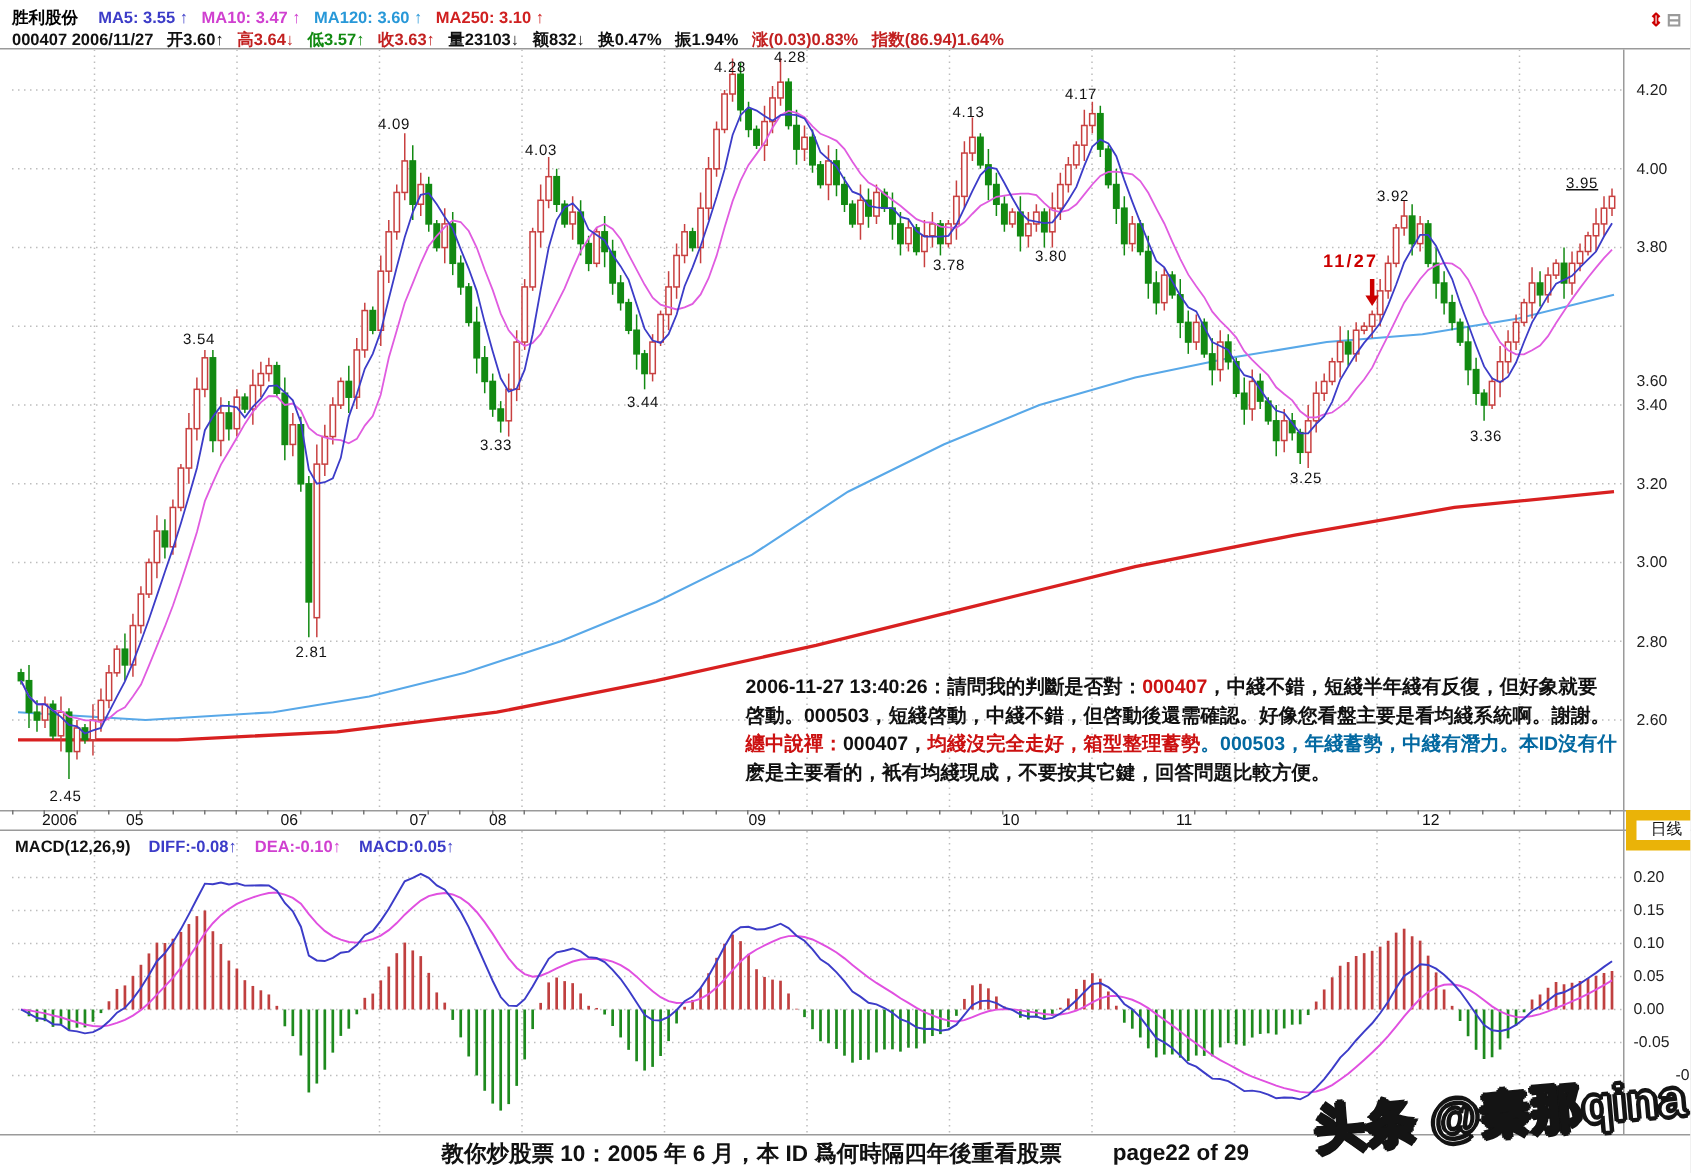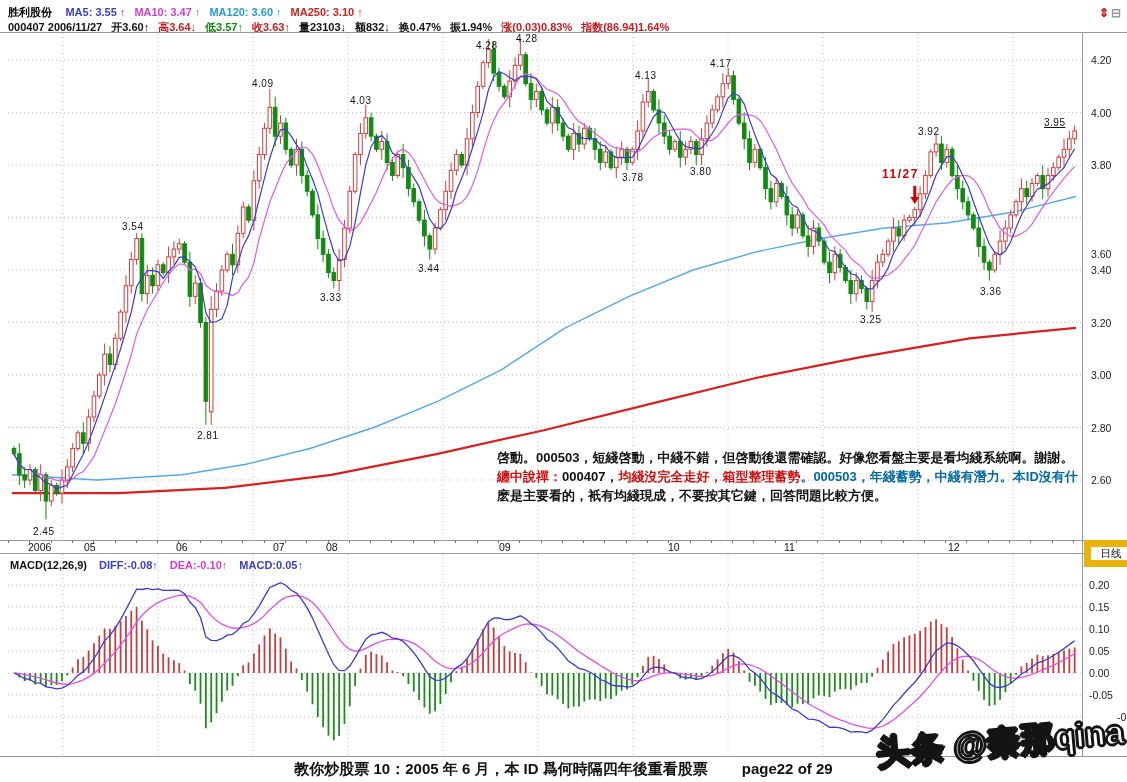--- a/index.html
+++ b/index.html
@@ -501,31 +501,32 @@
       <div class="pricelab" style="left: 710px; top: 58px;">4.17</div>
       <div class="pricelab" style="left: 860px; top: 314px;">3.25</div>
       <div class="pricelab" style="left: 918px; top: 126px;">3.92</div>
       <div class="pricelab" style="left: 980px; top: 286px;">3.36</div>
       <div class="pricelab" style="left: 1044px; top: 117px; text-decoration: underline;">3.95</div>
     </div>
 
   <div id="markerText" style="color: rgb(204, 0, 0); left: 882px; top: 167px;">11/27</div>
 
   <div id="annot">
+      <div><span style="color: rgb(17, 17, 17);">2006-11-27 13:40:26：請問我的判斷是否對：</span><span style="color: rgb(204, 17, 17);">000407</span><span style="color: rgb(17, 17, 17);">，中綫不錯，短綫半年綫有反復，但好象就要</span></div>
       <div><span style="color: rgb(17, 17, 17);">啓動。000503，短綫啓動，中綫不錯，但啓動後還需確認。好像您看盤主要是看均綫系統啊。謝謝。</span></div>
       <div><span style="color: rgb(204, 17, 17);">纏中說禪：</span><span style="color: rgb(17, 17, 17);">000407，</span><span style="color: rgb(204, 17, 17);">均綫沒完全走好，箱型整理蓄勢</span><span style="color: #0369a1;">。000503，年綫蓄勢，中綫有潛力。本ID沒有什</span></div>
       <div><span style="color: rgb(17, 17, 17);">麽是主要看的，衹有均綫現成，不要按其它鍵，回答問題比較方便。</span></div>
     </div>
 
   <div class="hline" style="top:540px;"></div>
   <div class="hline" style="top:553px;"></div>
   <div id="timeAxis">
       <div class="monthlab" style="left: 28px;">2006</div>
       <div class="monthlab" style="left: 84px;">05</div>
-      <div class="monthlab" style="left: 176px;">06</div>
+      <div class="monthlab" style="left: 187px;">06</div>
       <div class="monthlab" style="left: 273px;">07</div>
       <div class="monthlab" style="left: 326px;">08</div>
       <div class="monthlab" style="left: 499px;">09</div>
       <div class="monthlab" style="left: 668px;">10</div>
       <div class="monthlab" style="left: 784px;">11</div>
       <div class="monthlab" style="left: 948px;">12</div>
       <div class="tick" style="left: 8px;"></div>
       <div class="tick" style="left: 29px;"></div>
       <div class="tick" style="left: 51px;"></div>
       <div class="tick" style="left: 72px;"></div>

